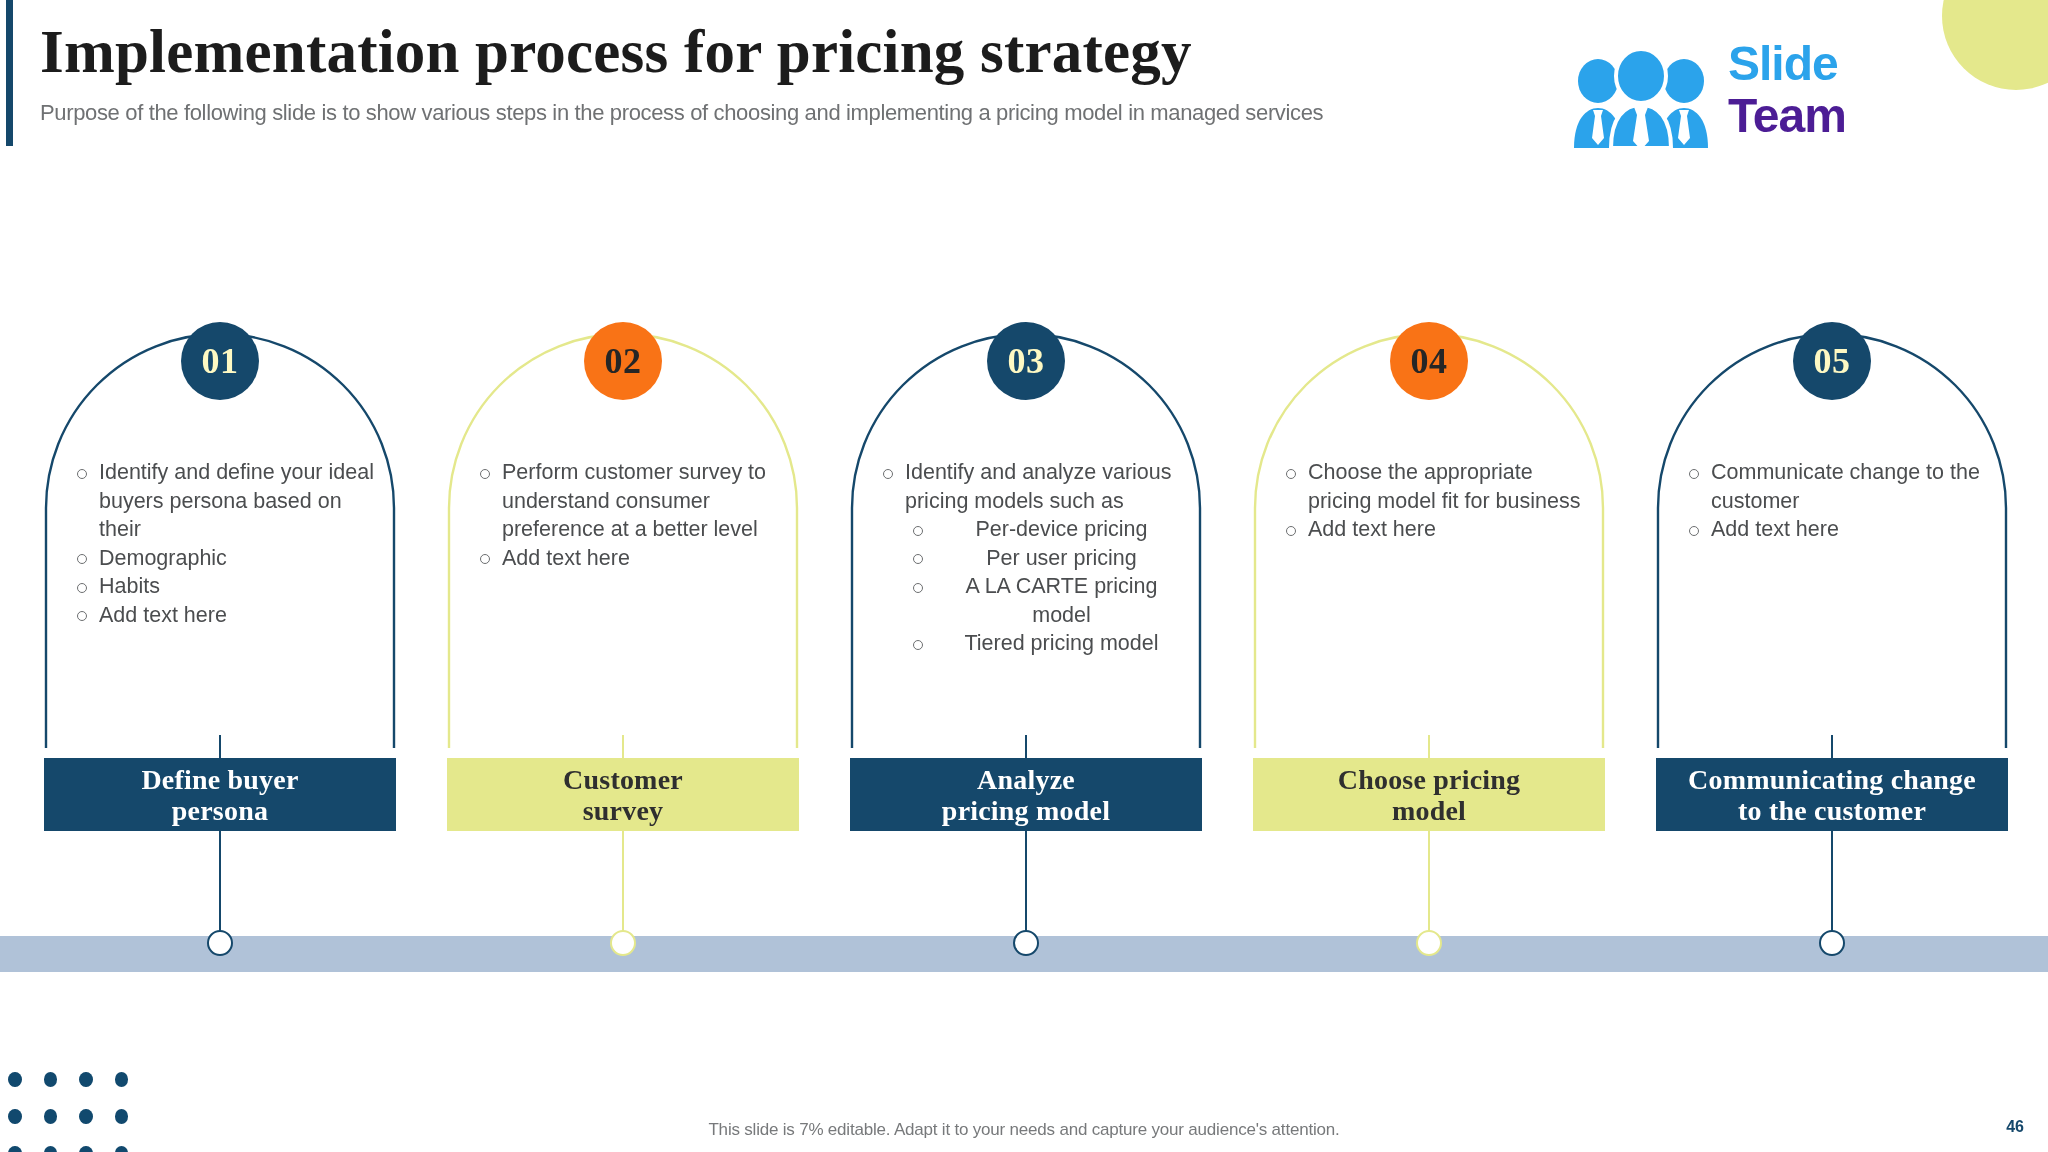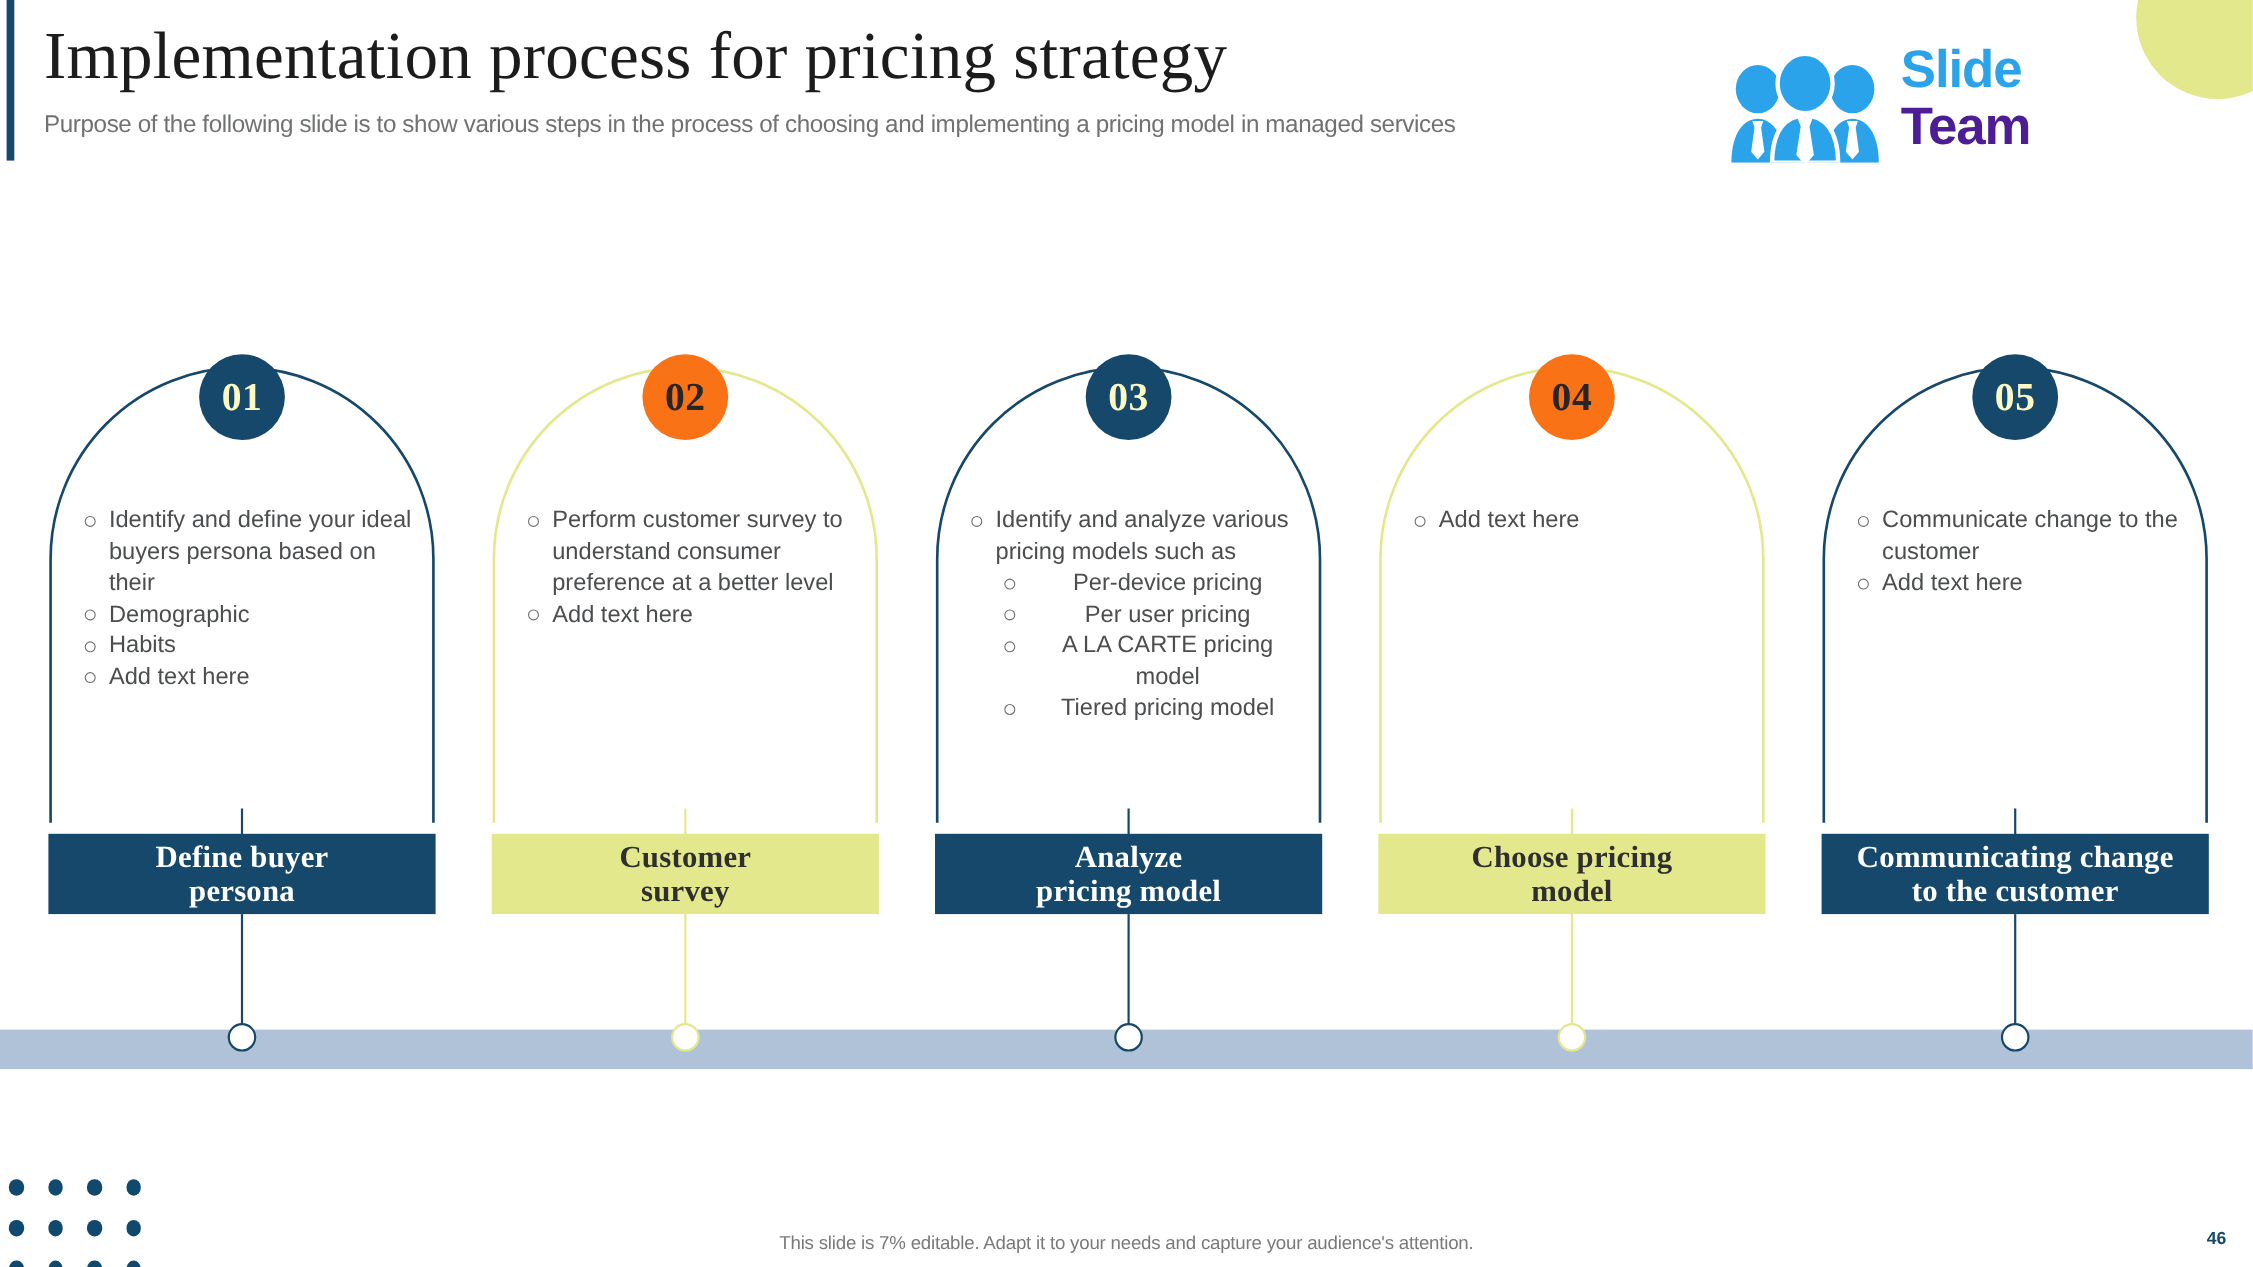--- a/index.html
+++ b/index.html
@@ -25,21 +25,21 @@
     position:absolute;left:0;top:936px;width:2048px;height:36px;background:#b0c2d8;
   }
 
   
   .header{position:absolute;left:40px;top:20px;width:1450px;}
   .title{
     font-family:"Liberation Serif", serif;
     font-size:61px;line-height:1.05;
     color:#1c1c1c;
     letter-spacing:.2px;
-    font-weight:400;
+    font-weight:700;
     white-space:nowrap;
   }
   .subtitle{
     margin-top:16px;
     font-size:22px;
     color:#6f7173;
     letter-spacing:-.35px;
     white-space:nowrap;
   }
 
@@ -215,20 +215,21 @@
         <div class="end-dot" style="border: 2.4px solid rgb(21, 72, 107);"></div>
       </div>
       <div class="col" style="left: 1253px;">
         <div class="arch-wrap">
           <svg class="arch-svg" width="352" height="420" viewBox="0 0 352 420" xmlns="http://www.w3.org/2000/svg">
             <path d="M2 418 L2 178 A174 174 0 0 1 350 178 L350 418" fill="none" stroke="#e4e88c" stroke-width="2.4"></path>
           </svg>
         </div>
         <div class="num-circle yellow">04</div>
         <ul class="bullets">
+          <li>Choose the appropriate pricing model fit for business</li>
           <li>Add text here</li>
         </ul>
         <div class="conn-top" style="background: rgb(228, 232, 140);"></div>
         <div class="label-bar yellow">
           <span>Choose pricing<br>model</span>
         </div>
         <div class="conn-bot" style="background: rgb(228, 232, 140);"></div>
         <div class="end-dot" style="border: 2.4px solid rgb(228, 232, 140);"></div>
       </div>
       <div class="col" style="left: 1656px;">

